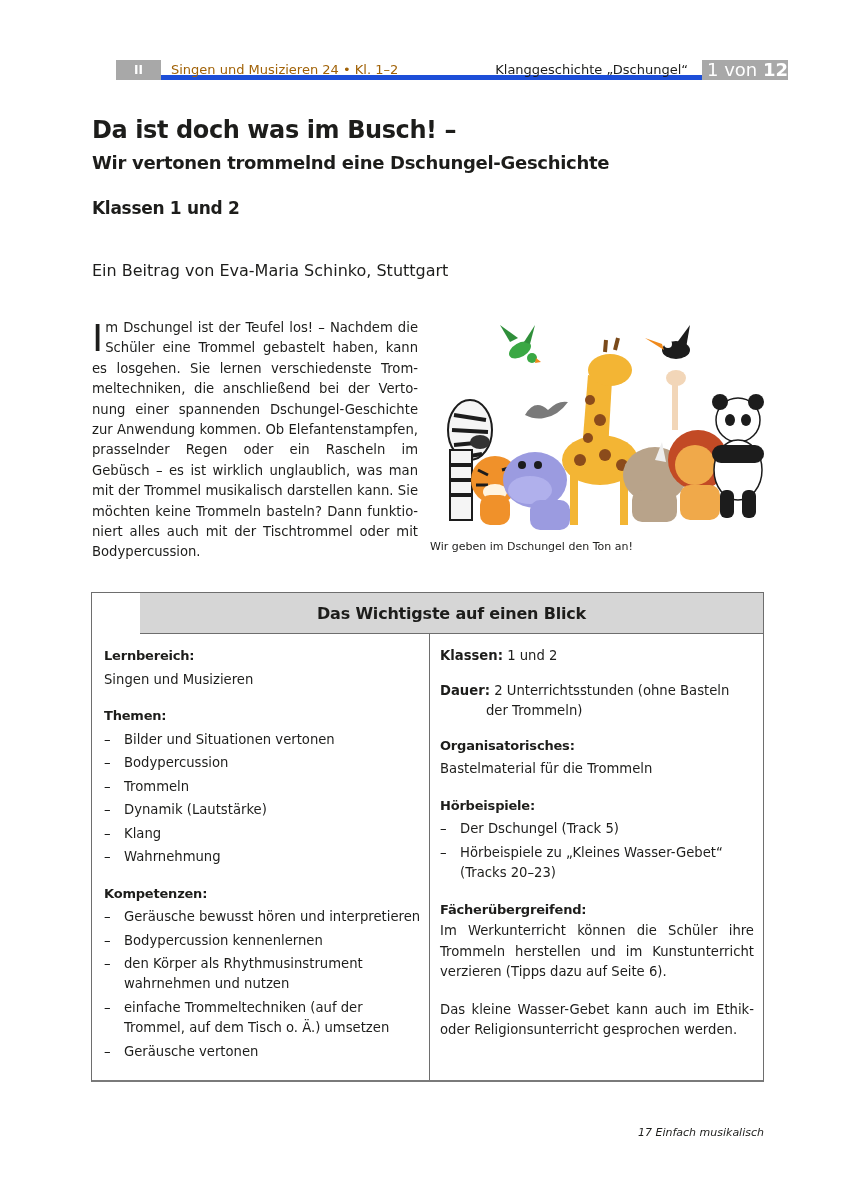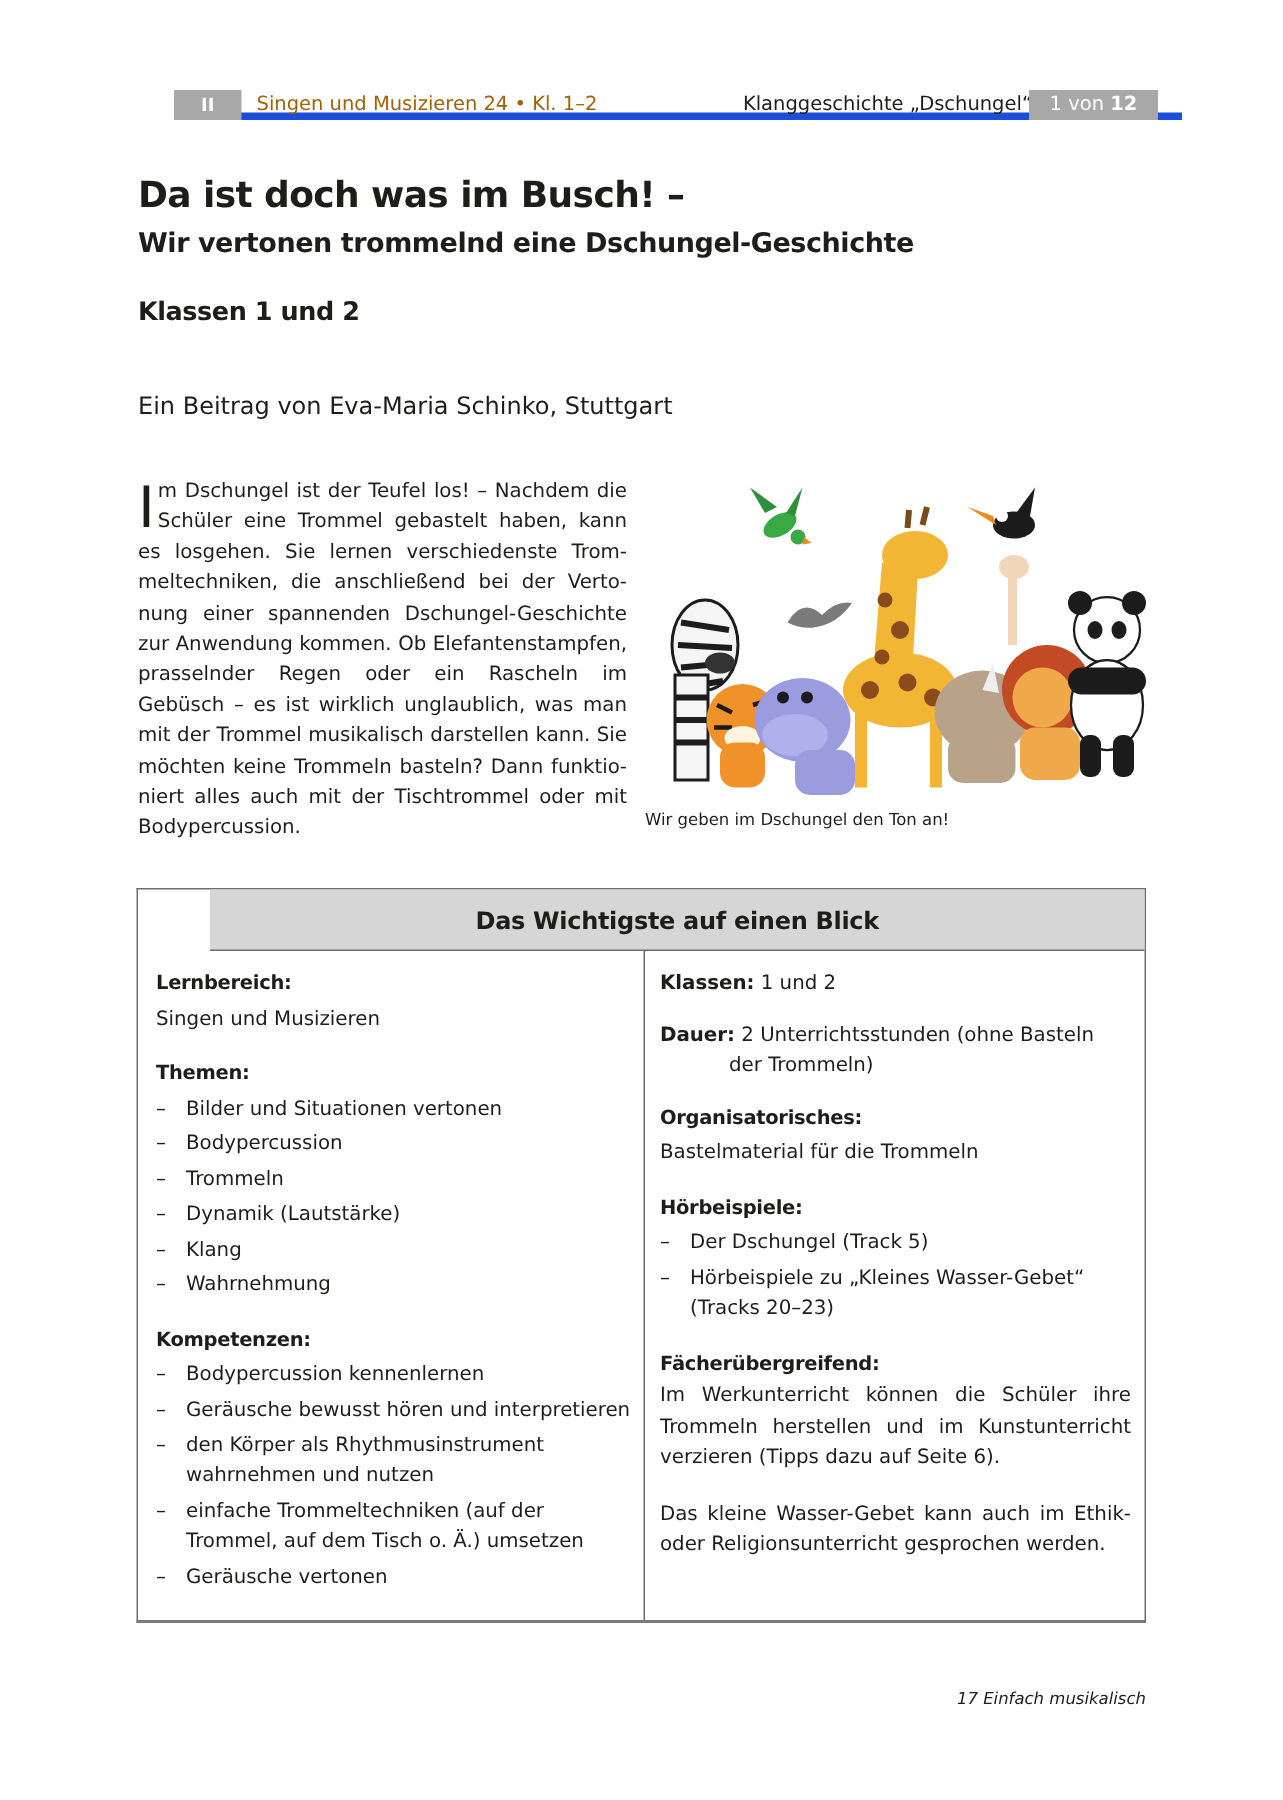--- a/index.html
+++ b/index.html
@@ -4,21 +4,21 @@
 <style>
   * { box-sizing: border-box; margin: 0; padding: 0; }
   html, body { width: 855px; height: 1200px; background: #ffffff; }
   body { position: relative; font-family: "DejaVu Sans", sans-serif; color: #1d1d1b; overflow: hidden; }
 
   
   .hdr { position: absolute; left: 92px; top: 60px; width: 672px; height: 20px; border-bottom: 5px solid #1d4ed8; margin-left: 24px; }
   .hdr-tag { position: absolute; left: 0; top: 0; width: 45px; height: 20px; background: #a8a8a8; color: #fff; font-size: 12px; font-weight: bold; text-align: center; line-height: 20px; }
   .hdr-left { position: absolute; left: 55px; top: 0; font-size: 13px; line-height: 20px; color: #a16207; white-space: nowrap; }
   .hdr-right { position: absolute; right: 100px; top: 0; font-size: 13px; line-height: 20px; white-space: nowrap; }
-  .hdr-page { position: absolute; right: 16px; top: 0; width: 86px; height: 20px; background: #a8a8a8; color: #fff; font-size: 13px; line-height: 20px; text-align: center; white-space: nowrap; }
+  .hdr-page { position: absolute; right: 0; top: 0; width: 86px; height: 20px; background: #a8a8a8; color: #fff; font-size: 18px; line-height: 20px; text-align: right; white-space: nowrap; }
   .hdr-page b { font-weight: bold; }
 
   
   .title { position: absolute; left: 92px; top: 116px; font-size: 24px; font-weight: bold; letter-spacing: -0.4px; white-space: nowrap; }
   .subtitle { position: absolute; left: 92px; top: 152px; font-size: 18px; font-weight: bold; letter-spacing: -0.3px; white-space: nowrap; }
   .klassen { position: absolute; left: 92px; top: 198px; font-size: 17px; font-weight: bold; letter-spacing: -0.3px; white-space: nowrap; }
   .author { position: absolute; left: 92px; top: 261px; font-size: 16px; white-space: nowrap; }
 
   
   .intro { position: absolute; left: 92px; top: 318px; width: 326px; font-size: 13.2px; line-height: 20.4px; text-align: justify; hyphens: manual; }
@@ -176,22 +176,22 @@
         <li>Bilder und Situationen vertonen</li>
         <li>Bodypercussion</li>
         <li>Trommeln</li>
         <li>Dynamik (Lautstärke)</li>
         <li>Klang</li>
         <li>Wahrnehmung</li>
       </ul>
       <div class="sec-gap"></div>
       <div class="sec-h">Kompetenzen:</div>
       <ul class="dash">
+        <li>Geräusche bewusst hören und interpretieren</li>
         <li>Bodypercussion kennenlernen</li>
-        <li>Geräusche bewusst hören und interpretieren</li>
         <li class="two">den Körper als Rhythmusinstrument wahrnehmen und nutzen</li>
         <li class="two">einfache Trommeltechniken (auf der Trommel, auf dem Tisch o. Ä.) umsetzen</li>
         <li>Geräusche vertonen</li>
       </ul>
     </div>
 
     <div class="col-right">
       <div>
         <span class="inline-label">Klassen:</span>
         <span>1 und 2</span>

